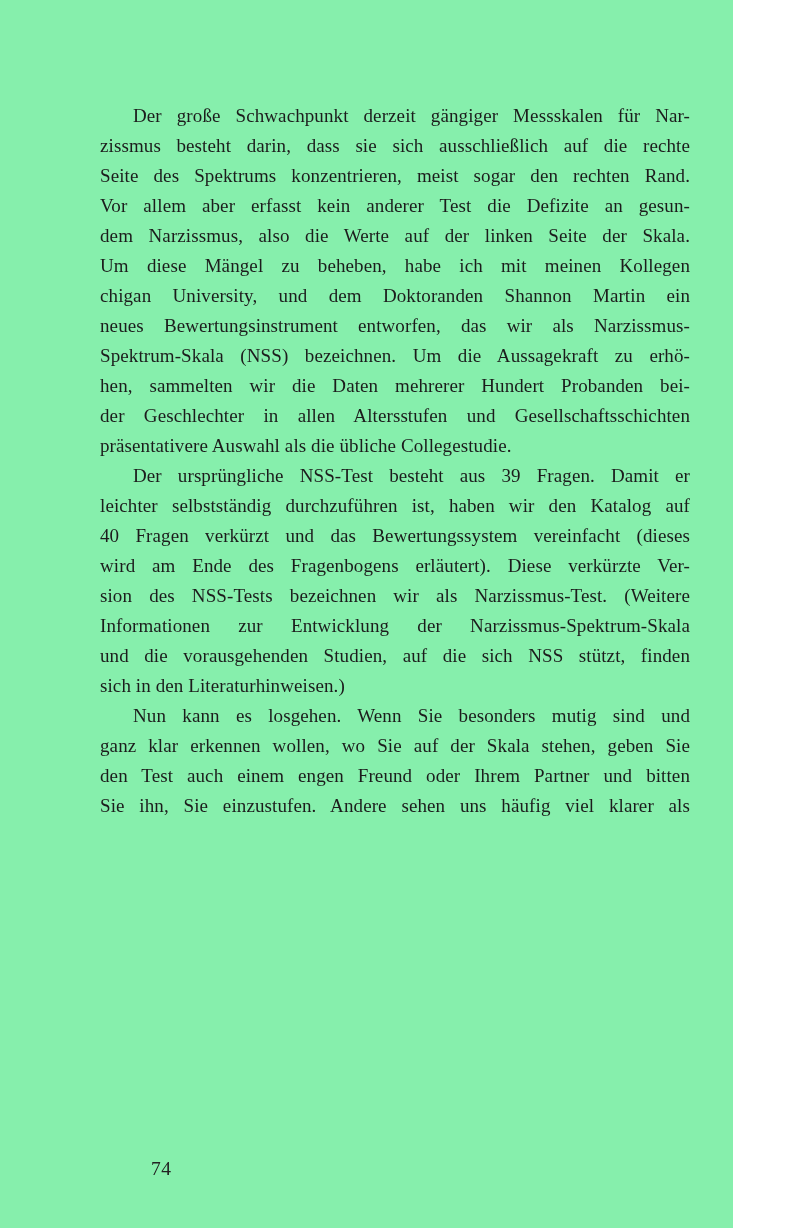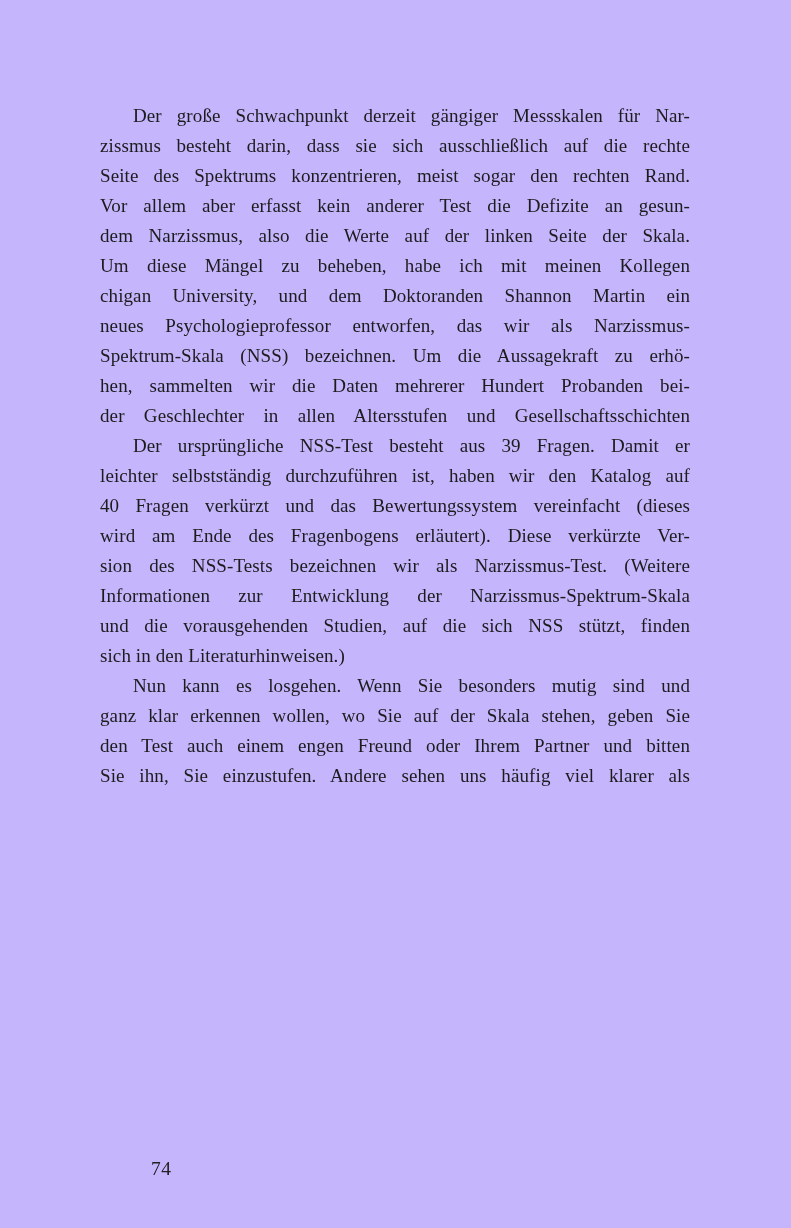--- a/index.html
+++ b/index.html
@@ -7,23 +7,23 @@
     padding: 0;
   }
   body {
     width: 791px;
     height: 1228px;
     background: #ffffff;
     font-family: "Liberation Serif", "DejaVu Serif", serif;
   }
   .page {
     position: relative;
-    width: 791px;
+    width: 733px;
     height: 1228px;
-    background: #c4b5fd;
+    background: #86efac;
     overflow: hidden;
     color: #1c1c1c;
   }
   .text-block {
     position: absolute;
     left: 100px;
     top: 101px;
     width: 590px;
     font-size: 19px;
     line-height: 30px;
@@ -59,24 +59,25 @@
 <div class="page">
   <main class="text-block">
       <div class="paragraph">
         <div class="line indent">Der große Schwachpunkt derzeit gängiger Messskalen für Nar-</div>
         <div class="line">zissmus besteht darin, dass sie sich ausschließlich auf die rechte</div>
         <div class="line">Seite des Spektrums konzentrieren, meist sogar den rechten Rand.</div>
         <div class="line">Vor allem aber erfasst kein anderer Test die Defizite an gesun-</div>
         <div class="line">dem Narzissmus, also die Werte auf der linken Seite der Skala.</div>
         <div class="line">Um diese Mängel zu beheben, habe ich mit meinen Kollegen</div>
         <div class="line">chigan University, und dem Doktoranden Shannon Martin ein</div>
-        <div class="line">neues Psychologieprofessor entworfen, das wir als Narzissmus-</div>
+        <div class="line">neues Bewertungsinstrument entworfen, das wir als Narzissmus-</div>
         <div class="line">Spektrum-Skala (NSS) bezeichnen. Um die Aussagekraft zu erhö-</div>
         <div class="line">hen, sammelten wir die Daten mehrerer Hundert Probanden bei-</div>
         <div class="line">der Geschlechter in allen Altersstufen und Gesellschaftsschichten</div>
+        <div class="line last">präsentativere Auswahl als die übliche Collegestudie.</div>
       </div>
       <div class="paragraph">
         <div class="line indent">Der ursprüngliche NSS-Test besteht aus 39 Fragen. Damit er</div>
         <div class="line">leichter selbstständig durchzuführen ist, haben wir den Katalog auf</div>
         <div class="line">40 Fragen verkürzt und das Bewertungssystem vereinfacht (dieses</div>
         <div class="line">wird am Ende des Fragenbogens erläutert). Diese verkürzte Ver-</div>
         <div class="line">sion des NSS-Tests bezeichnen wir als Narzissmus-Test. (Weitere</div>
         <div class="line">Informationen zur Entwicklung der Narzissmus-Spektrum-Skala</div>
         <div class="line">und die vorausgehenden Studien, auf die sich NSS stützt, finden</div>
         <div class="line last">sich in den Literaturhinweisen.)</div>

